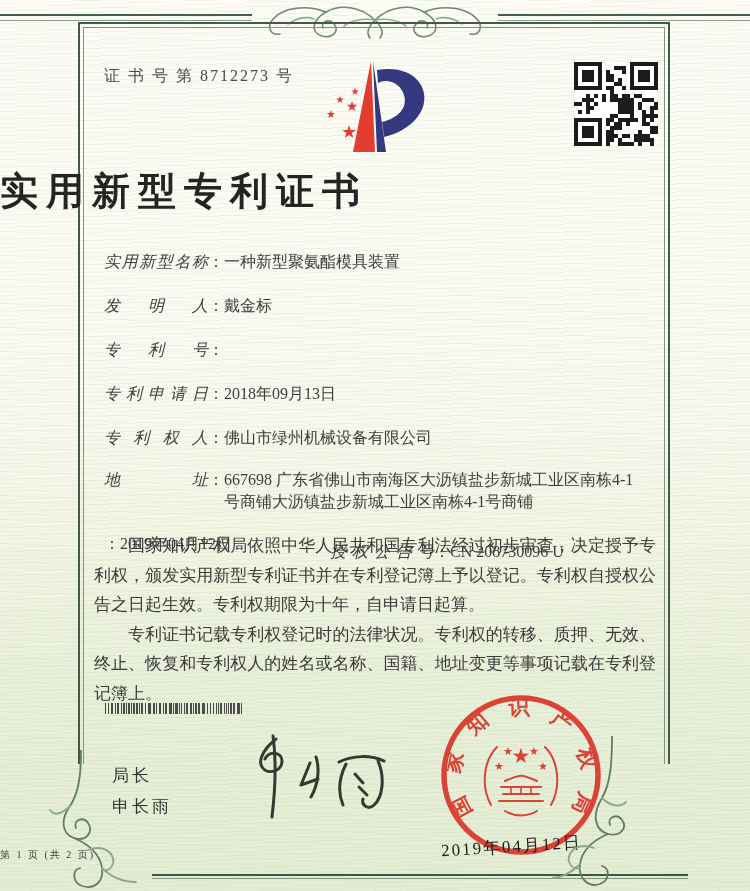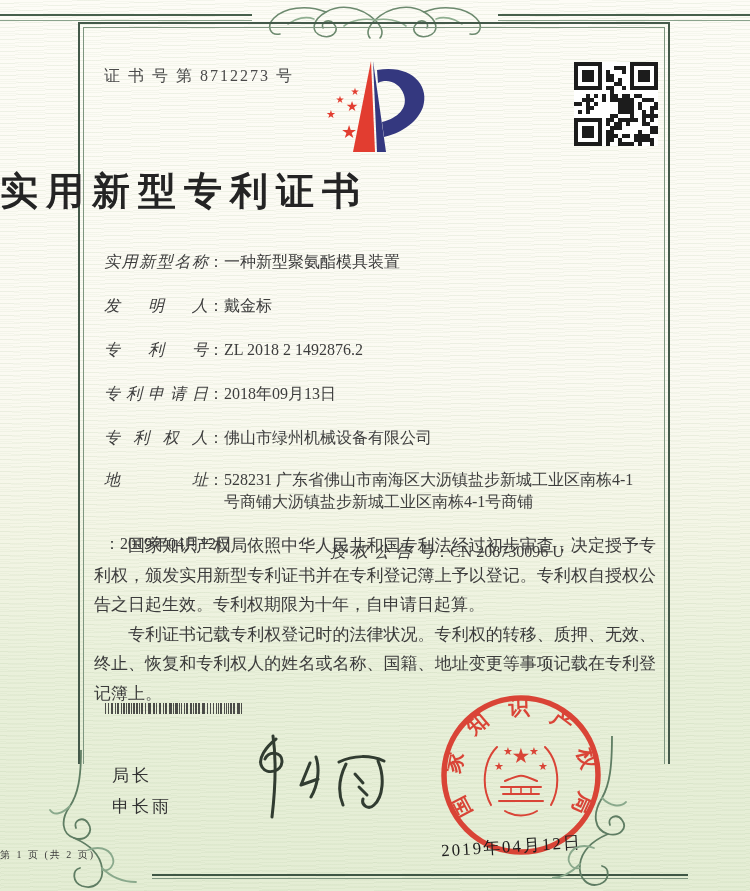--- a/index.html
+++ b/index.html
@@ -246,36 +246,35 @@
       <span class="fvalue">一种新型聚氨酯模具装置</span>
     </div>
     <div class="frow">
       <span class="flabel">发明人</span>
       <span class="fcolon">：</span>
       <span class="fvalue">戴金标</span>
     </div>
     <div class="frow">
       <span class="flabel">专利号</span>
       <span class="fcolon">：</span>
-      <span class="fvalue">ZL 2018 2 1492876.2</span>
     </div>
     <div class="frow">
       <span class="flabel">专利申请日</span>
       <span class="fcolon">：</span>
       <span class="fvalue">2018年09月13日</span>
     </div>
     <div class="frow tight">
       <span class="flabel">专利权人</span>
       <span class="fcolon">：</span>
       <span class="fvalue">佛山市绿州机械设备有限公司</span>
     </div>
     <div class="frow tight">
       <span class="flabel">地址</span>
       <span class="fcolon">：</span>
-      <span class="fvalue addr">528231 广东省佛山市南海区大沥镇盐步新城工业区南栋4-1号商铺大沥镇盐步新城工业区南栋4-1号商铺</span>
+      <span class="fvalue addr">667698 广东省佛山市南海区大沥镇盐步新城工业区南栋4-1号商铺大沥镇盐步新城工业区南栋4-1号商铺</span>
     </div>
     <div class="frow">
       <span class="fcolon">：</span>
       <span class="fvalue gdate">2019年04月12日</span>
       <span class="grant-gap">
         <span class="flabel">授权公告号</span>
         <span class="fcolon">：</span>
         <span class="fvalue">CN 208730096 U</span>
       </span>
     </div>

